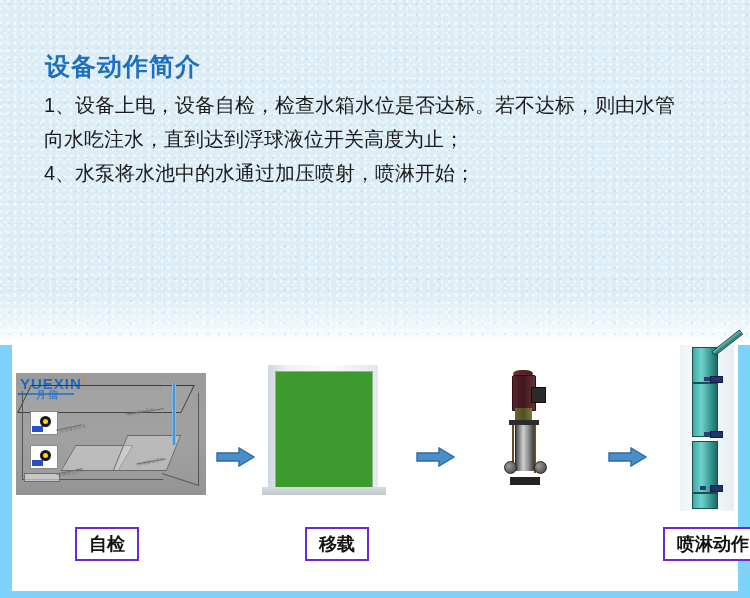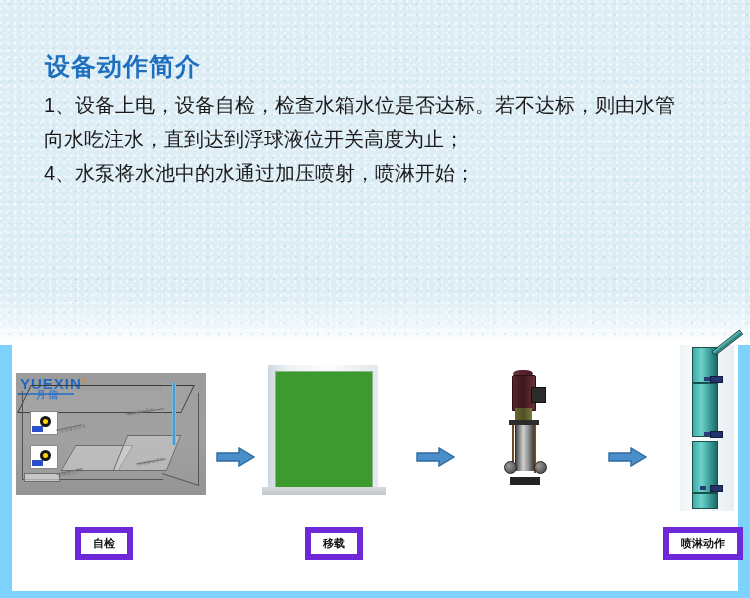--- a/index.html
+++ b/index.html
@@ -197,22 +197,22 @@
     position:absolute;width:6px;height:4px;background:#2a3c7a;
   }
 
   
   .arrow{position:absolute;top:106px;width:40px;height:20px;}
   .arrow svg{display:block;}
 
   
   .label{
     position:absolute;top:186px;
-    border:6px solid #6d28d9;background:#ffffff;
-    font-size:11px;color:#111;font-weight:bold;
+    border:2px solid #6d28d9;background:#ffffff;
+    font-size:18px;color:#111;font-weight:bold;
     padding:3px 12px;white-space:nowrap;
   }
 </style>
 </head>
 <body>
 
 <div class="page">
 
   <div class="topband"></div>
 

